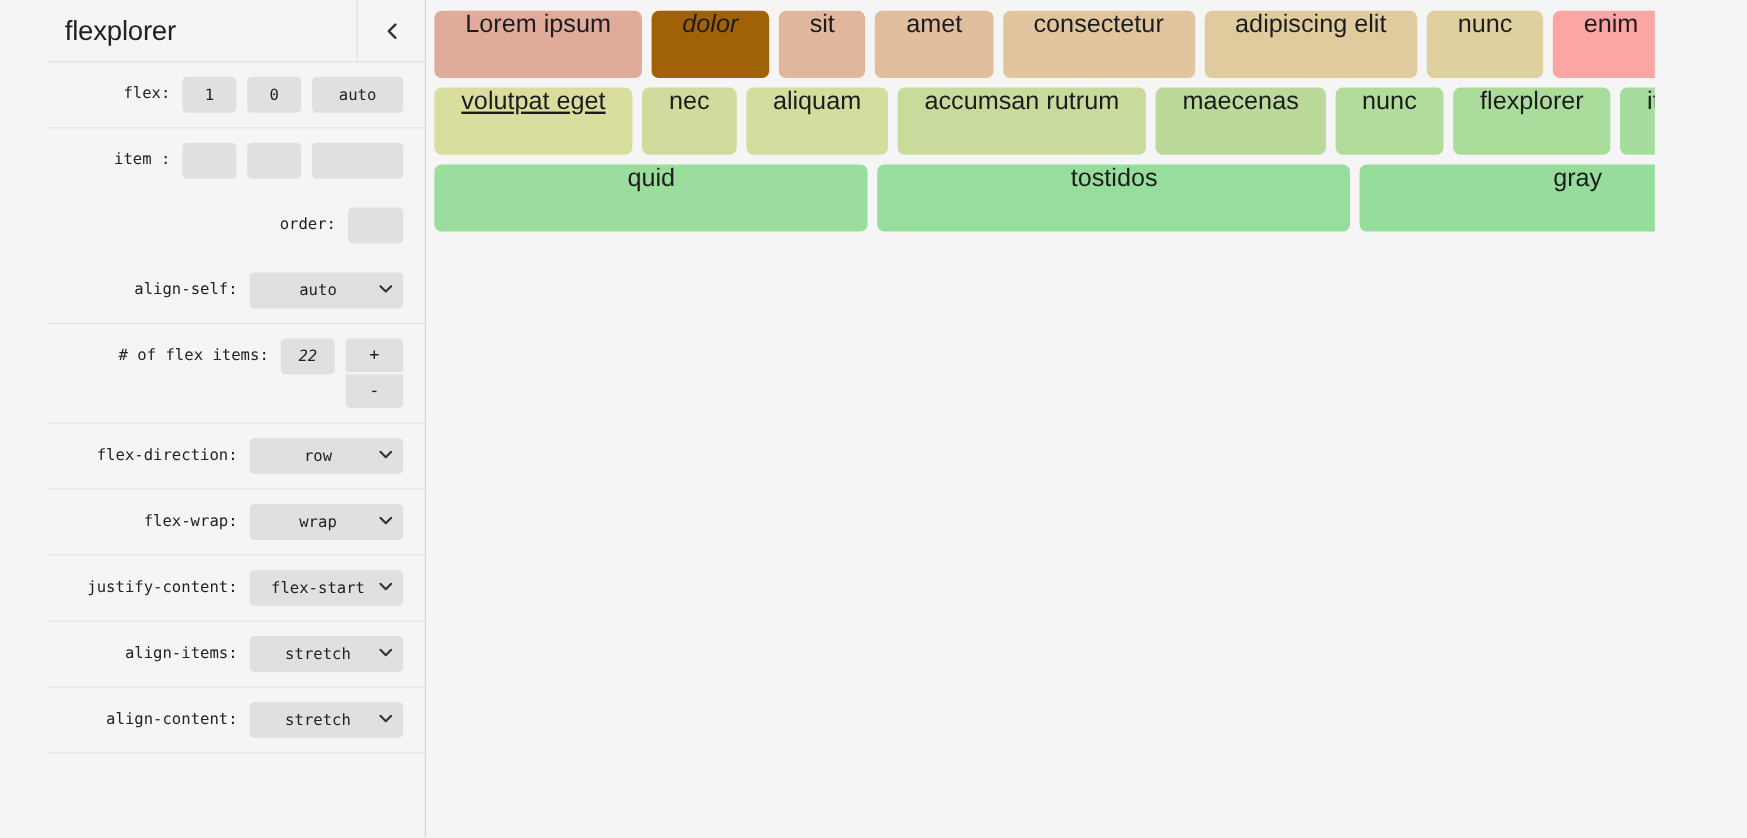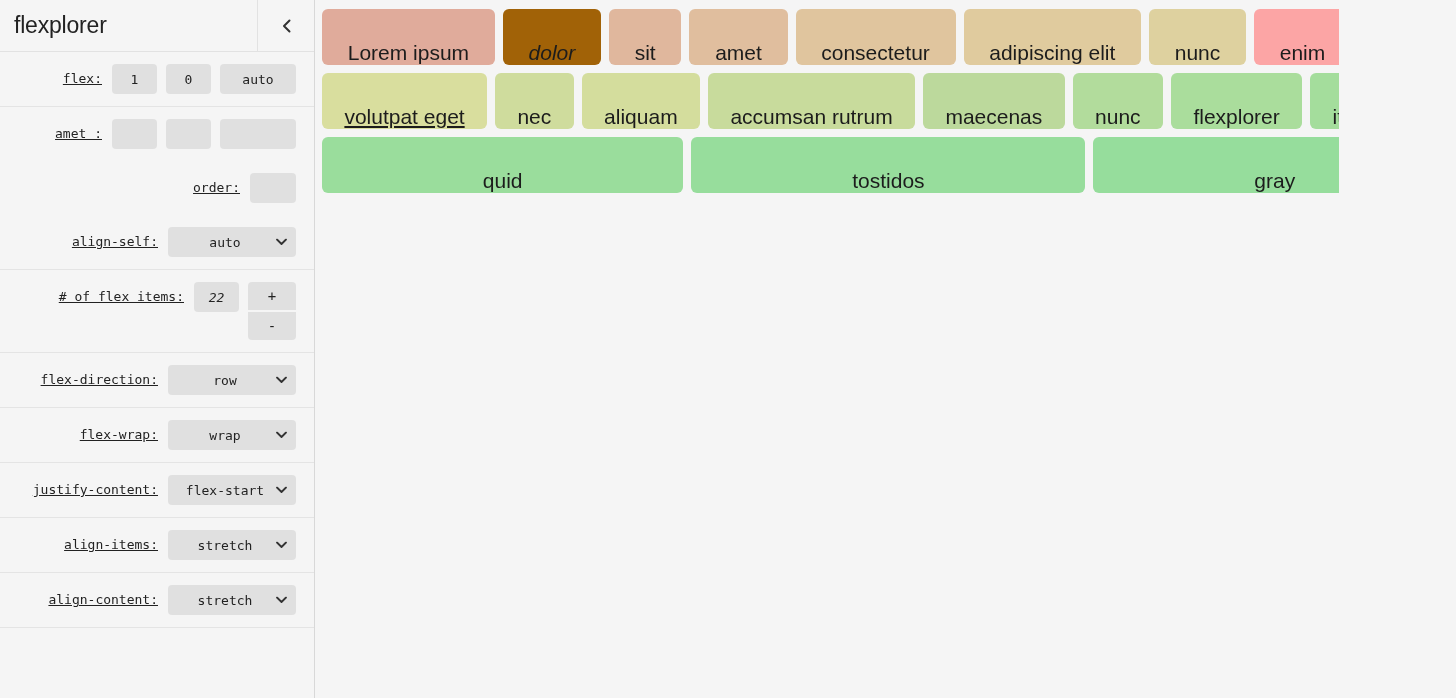--- a/index.html
+++ b/index.html
@@ -3,21 +3,21 @@
 <meta charset="utf-8">
 <style>
   * { box-sizing: border-box; }
   html, body {
     margin: 0; padding: 0;
     width: 1456px; height: 698px;
     overflow: hidden;
     background: #f5f5f5;
     font-family: "Liberation Sans", sans-serif;
   }
-  #app { display: flex; width: 1339px; height: 698px; }
+  #app { display: flex; width: 1339px; height: 698px; margin-left: 40px; }
 
   
   #sidebar {
     width: 315px;
     min-width: 315px;
     height: 698px;
     background: #f5f5f5;
     border-right: 1px solid #d8d8d8;
     display: flex;
     flex-direction: column;
@@ -66,21 +66,20 @@
   .sb-group .sb-row { border-bottom: none; }
 
   .sb-label {
     font-family: "DejaVu Sans Mono", monospace;
     font-size: 13px;
     color: #222;
     text-align: right;
     padding-right: 10px;
     line-height: 30px;
     white-space: nowrap;
-    text-decoration: underline;
   }
 
   .ctl-wrap { display: flex; align-items: flex-start; gap: 9px; }
 
   input.fld {
     background: #e0e0e0;
     border: none;
     border-radius: 4px;
     height: 30px;
     font-family: "DejaVu Sans Mono", monospace;
@@ -162,21 +161,21 @@
     align-content: stretch;
     gap: 8px;
     width: 1134px;
     height: 680px;
     align-content: flex-start;
   }
   .flex-item {
     flex: 1 0 auto;
     border-radius: 6px;
     display: flex;
-    align-items: flex-end;
+    align-items: flex-start;
     justify-content: center;
     font-family: "Liberation Sans", sans-serif;
     font-size: 21px;
     color: #1c1c1c;
     padding: 0 18px;
     height: 56px;
     max-height: 56px;
     white-space: nowrap;
   }
 </style>
@@ -200,21 +199,21 @@
       <div class="sb-label">flex:</div>
       <div class="ctl-wrap">
         <input class="fld w-sm" value="1" style="">
         <input class="fld w-md" value="0" style="">
         <input class="fld w-lg" value="auto" style="">
       </div>
     </div>
 
     <div class="sb-group">
       <div class="sb-row noborder">
-        <div class="sb-label">amet :</div>
+        <div class="sb-label">item :</div>
         <div class="ctl-wrap">
           <input class="fld w-sm" value="" style="">
           <input class="fld w-md" value="" style="">
           <input class="fld w-lg" value="" style="">
         </div>
       </div>
       <div class="sb-row noborder">
         <div class="sb-label">order:</div>
         <div class="ctl-wrap">
           <input class="fld w-order" value="" style="">

